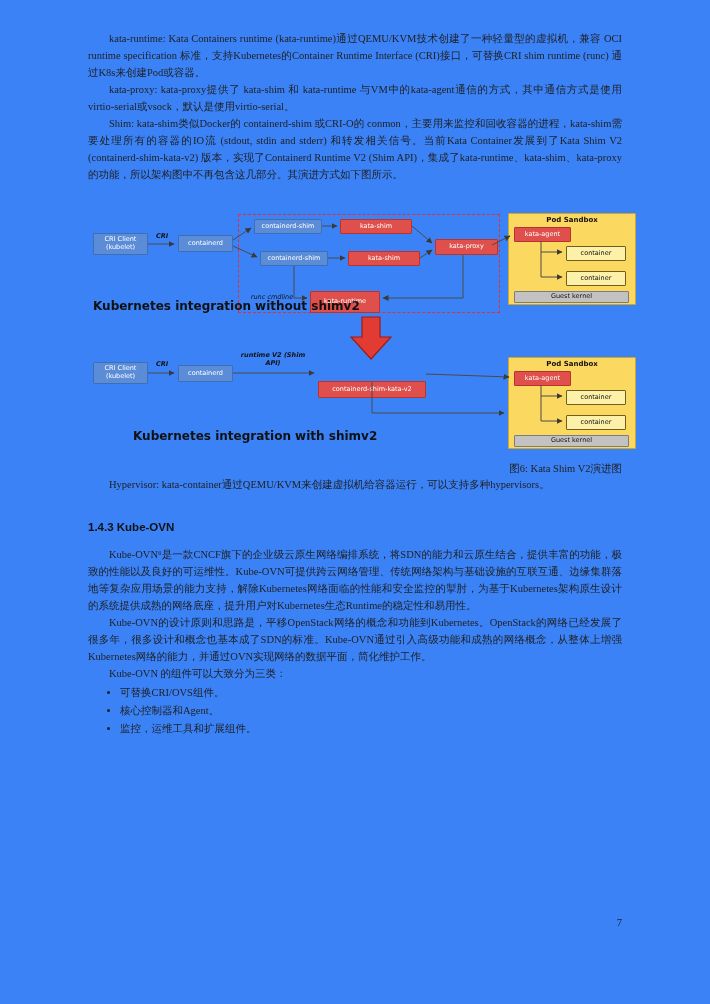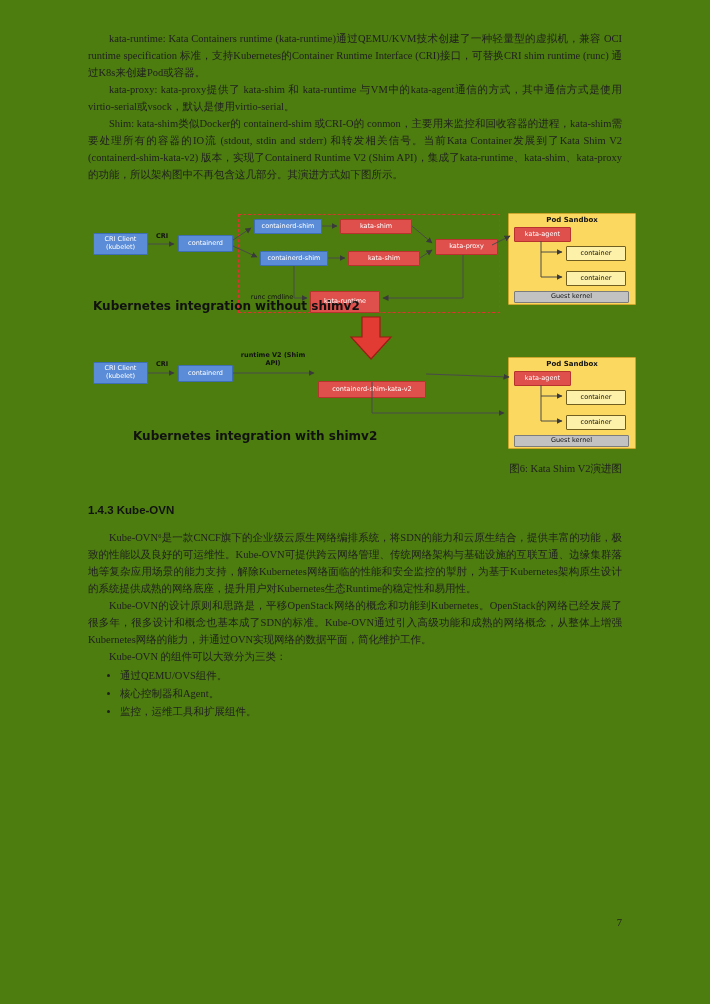--- a/index.html
+++ b/index.html
@@ -3,21 +3,21 @@
 <meta charset="utf-8">
 <style>
   * { margin:0; padding:0; box-sizing:border-box; }
   html,body { background:#ffffff; }
   body {
     width:710px; height:1004px; position:relative;
     font-family:"Liberation Serif","DejaVu Serif",serif;
     color:#1f1f1f;
     overflow:hidden;
   }
-  .page { position:absolute; inset:0; background:#4d7c0f; }
+  .page { position:absolute; inset:0; background:#3b82f6; }
   .content { position:absolute; left:88px; top:30px; width:534px; }
 
   p.body {
     font-size:10.5px; line-height:17px; text-align:justify;
     text-indent:21px; margin:0;
   }
   .heading {
     font-family:"Liberation Sans","DejaVu Sans",sans-serif;
     font-size:11.5px; font-weight:bold; color:#111;
     margin-top:28px; margin-bottom:13px;
@@ -40,21 +40,21 @@
   .sandbox { background:var(--sandbox-yellow,#fbd860); border:1px solid #cfa62c; }
   .cyellow { background:var(--container-yellow,#fdf0a8); border:1px solid #6f5e1f; color:#111; }
   .kgray { background:var(--kernel-gray,#c2c2c2); border:1px solid #7c7c7c; color:#111; }
   .dashed { position:absolute; border:1.5px dashed var(--dashed-red,#e0312e); background:transparent; }
   .dlabel {
     position:absolute; font-family:"DejaVu Sans","Liberation Sans",sans-serif;
     font-size:12px; font-weight:bold; color:#111; white-space:nowrap;
   }
   .dsmall {
     position:absolute; font-family:"DejaVu Sans","Liberation Sans",sans-serif;
-    font-size:6.5px; color:#111; text-align:center;
+    font-size:6.5px; color:#111; text-align:center;font-style:italic;
   }
   .sbtitle {
     position:absolute; top:2px; left:0; width:100%; text-align:center;
     font-family:"DejaVu Sans","Liberation Sans",sans-serif;
     font-size:7px; font-weight:bold; color:#111;
   }
   .overlay { position:absolute; left:0; top:0; pointer-events:none; }
 </style>
 </head>
 <body>
@@ -139,29 +139,30 @@
           <path d="M284,173 V204 H416" marker-end="url(#ah)"></path>
           <path d="M453,176 V187 H474" marker-end="url(#ah)"></path>
           <path d="M453,187 V212 H474" marker-end="url(#ah)"></path>
         </g>
         <polygon points="274,108 292,108 292,128 303,128 283,150 263,128 274,128" fill="#e23b33" stroke="#9c1d17" stroke-width="1.2"></polygon>
       </svg>
     </div>
 
     <div class="fig-caption">图6: Kata Shim V2演进图</div>
 
+    <p class="body">Hypervisor: kata-container通过QEMU/KVM来创建虚拟机给容器运行，可以支持多种hypervisors。</p>
 
     <h3 class="heading">1.4.3 Kube-OVN</h3>
 
     <p class="body">Kube-OVN⁶是一款CNCF旗下的企业级云原生网络编排系统，将SDN的能力和云原生结合，提供丰富的功能，极致的性能以及良好的可运维性。Kube-OVN可提供跨云网络管理、传统网络架构与基础设施的互联互通、边缘集群落地等复杂应用场景的能力支持，解除Kubernetes网络面临的性能和安全监控的掣肘，为基于Kubernetes架构原生设计的系统提供成熟的网络底座，提升用户对Kubernetes生态Runtime的稳定性和易用性。</p>
     <p class="body">Kube-OVN的设计原则和思路是，平移OpenStack网络的概念和功能到Kubernetes。OpenStack的网络已经发展了很多年，很多设计和概念也基本成了SDN的标准。Kube-OVN通过引入高级功能和成熟的网络概念，从整体上增强Kubernetes网络的能力，并通过OVN实现网络的数据平面，简化维护工作。</p>
     <p class="body">Kube-OVN 的组件可以大致分为三类：</p>
 
     <ul class="bullets">
-      <li>通过QEMU/OVS组件。</li>
+      <li>可替换CRI/OVS组件。</li>
       <li>核心控制器和Agent。</li>
       <li>监控，运维工具和扩展组件。</li>
     </ul>
 
   </div>
 
   <div class="pageno">7</div>
 </div>
 
 </body></html>

